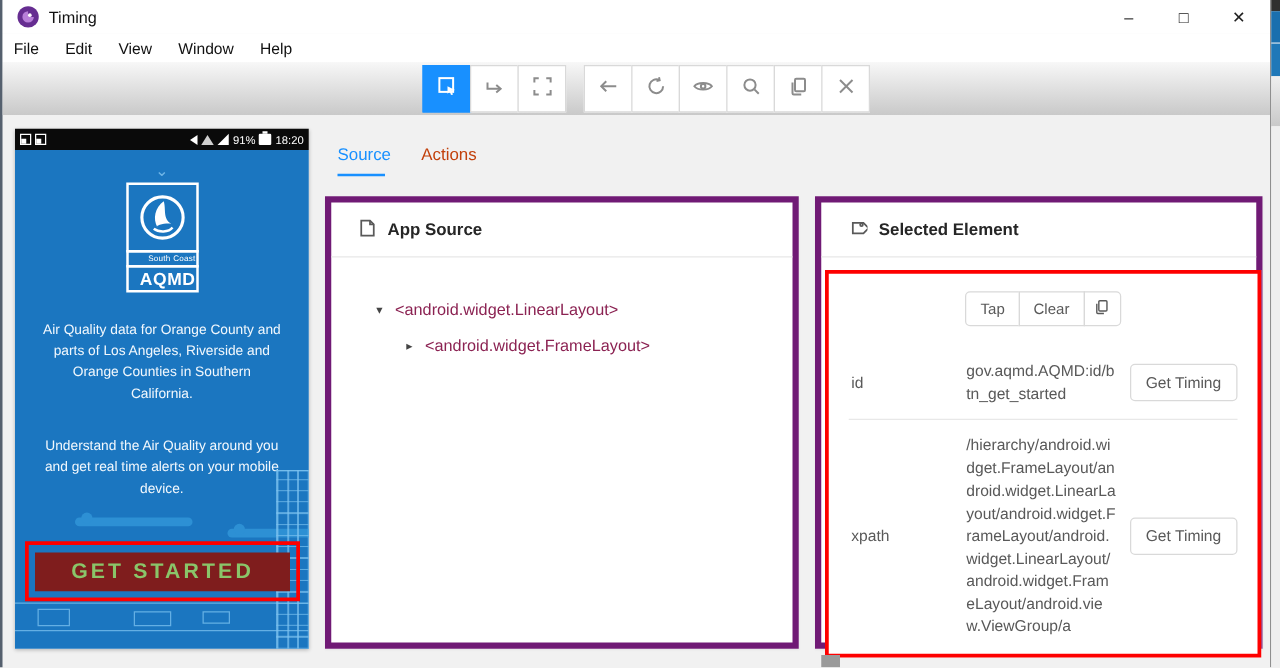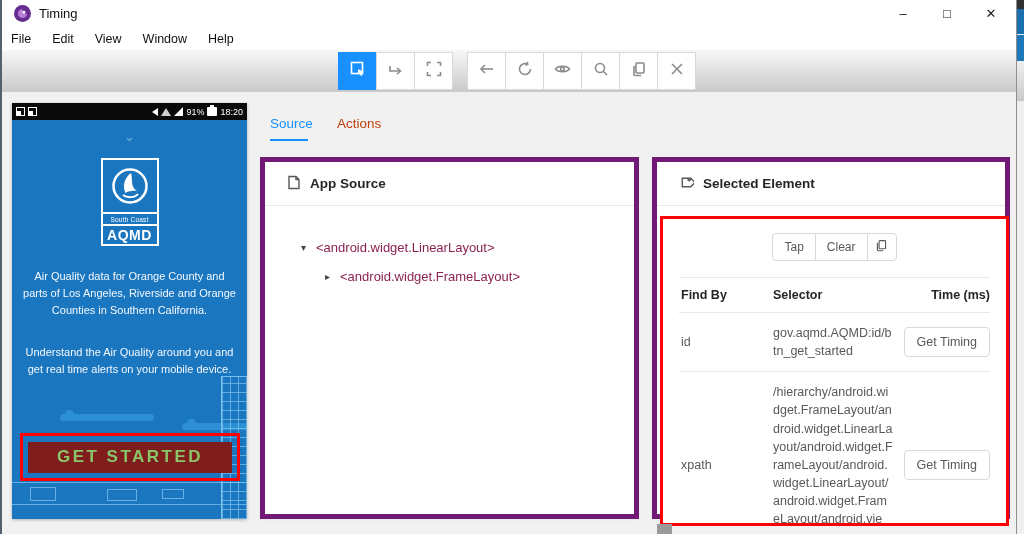--- a/index.html
+++ b/index.html
@@ -45,25 +45,25 @@
   .mute { width:0; height:0; border-top:4px solid transparent; border-bottom:4px solid transparent;
           border-right:6px solid #fff; position:relative; }
   .wifi { width:0; height:0; border-left:5px solid transparent; border-right:5px solid transparent;
           border-bottom:8px solid #cfcfcf; }
   .signal { width:0; height:0; border-left:9px solid transparent; border-bottom:9px solid #fff; }
   .batt { width:10px; height:9px; background:#fff; border-radius:1px; position:relative; }
   .batt:before { content:""; position:absolute; top:-2px; left:3px; width:4px; height:2px; background:#fff; }
 
   .screen { position:relative; height:399px; background:#1b76c0; overflow:hidden; text-align:center; color:#fff; }
   .chev { color:#6db4e6; font-size:13px; line-height:10px; display:block; margin-top:12px; }
-  .logo { width:58px; margin:16px auto 0; }
+  .logo { width:58px; margin:4px auto 0;text-align:right; }
   .logo-box { border:2.5px solid #fff; height:56px; display:flex; align-items:center; justify-content:center; }
   .logo-sc { border:2px solid #fff; margin-top:-2px; font-size:6.5px; padding:1.5px 0; letter-spacing:.2px; }
   .logo-aqmd { border:2px solid #fff; margin-top:-2px; font-size:14px; font-weight:bold; padding:1px 0; letter-spacing:.5px; }
-  .phone-p { font-size:11px; line-height:1.55; padding:0 11px; color:#f2f8fd; }
+  .phone-p { font-size:11px; line-height:1.55; padding:0 22px; color:#f2f8fd; }
   .p1 { margin-top:22px; }
   .p2 { margin-top:25px; }
 
   .cloud { position:absolute; width:20px; height:7px; background:#2d90d4; border-radius:8px; }
   .cloud:before { content:""; position:absolute; left:5px; top:-4px; width:9px; height:9px;
                   background:#2d90d4; border-radius:50%; }
   .cloud.c1 { left:48px; top:294px; }
   .cloud.c2 { left:170px; top:303px; }
   .building { position:absolute; right:0; top:256px; width:26px; height:143px;
               border-left:1.5px solid rgba(125,195,240,.8); border-top:1.5px solid rgba(125,195,240,.8);
@@ -325,25 +325,20 @@
           <span>
             <svg width="13" height="13" viewBox="0 0 16 16">
                 <rect x="5" y="2" width="8" height="10" rx="1"></rect>
                 <path d="M3 5 V13.5 a1 1 0 0 0 1 1 H10"></path>
               </svg>
           </span>
         </button>
       </div>
 
       <div class="sel-table">
-        <div class="t-head">
-          <span class="c1">Find By</span>
-          <span class="c2">Selector</span>
-          <span class="c3">Time (ms)</span>
-        </div>
         <div class="t-row">
           <span class="c1">id</span>
           <span class="c2">gov.aqmd.AQMD:id/btn_get_started</span>
           <span class="c3"><button class="gt-btn">Get Timing</button></span>
         </div>
         <div class="t-row last">
           <span class="c1">xpath</span>
           <span class="c2">/hierarchy/android.widget.FrameLayout/android.widget.LinearLayout/android.widget.FrameLayout/android.widget.LinearLayout/android.widget.FrameLayout/android.view.ViewGroup/a</span>
           <span class="c3"><button class="gt-btn">Get Timing</button></span>
         </div>

